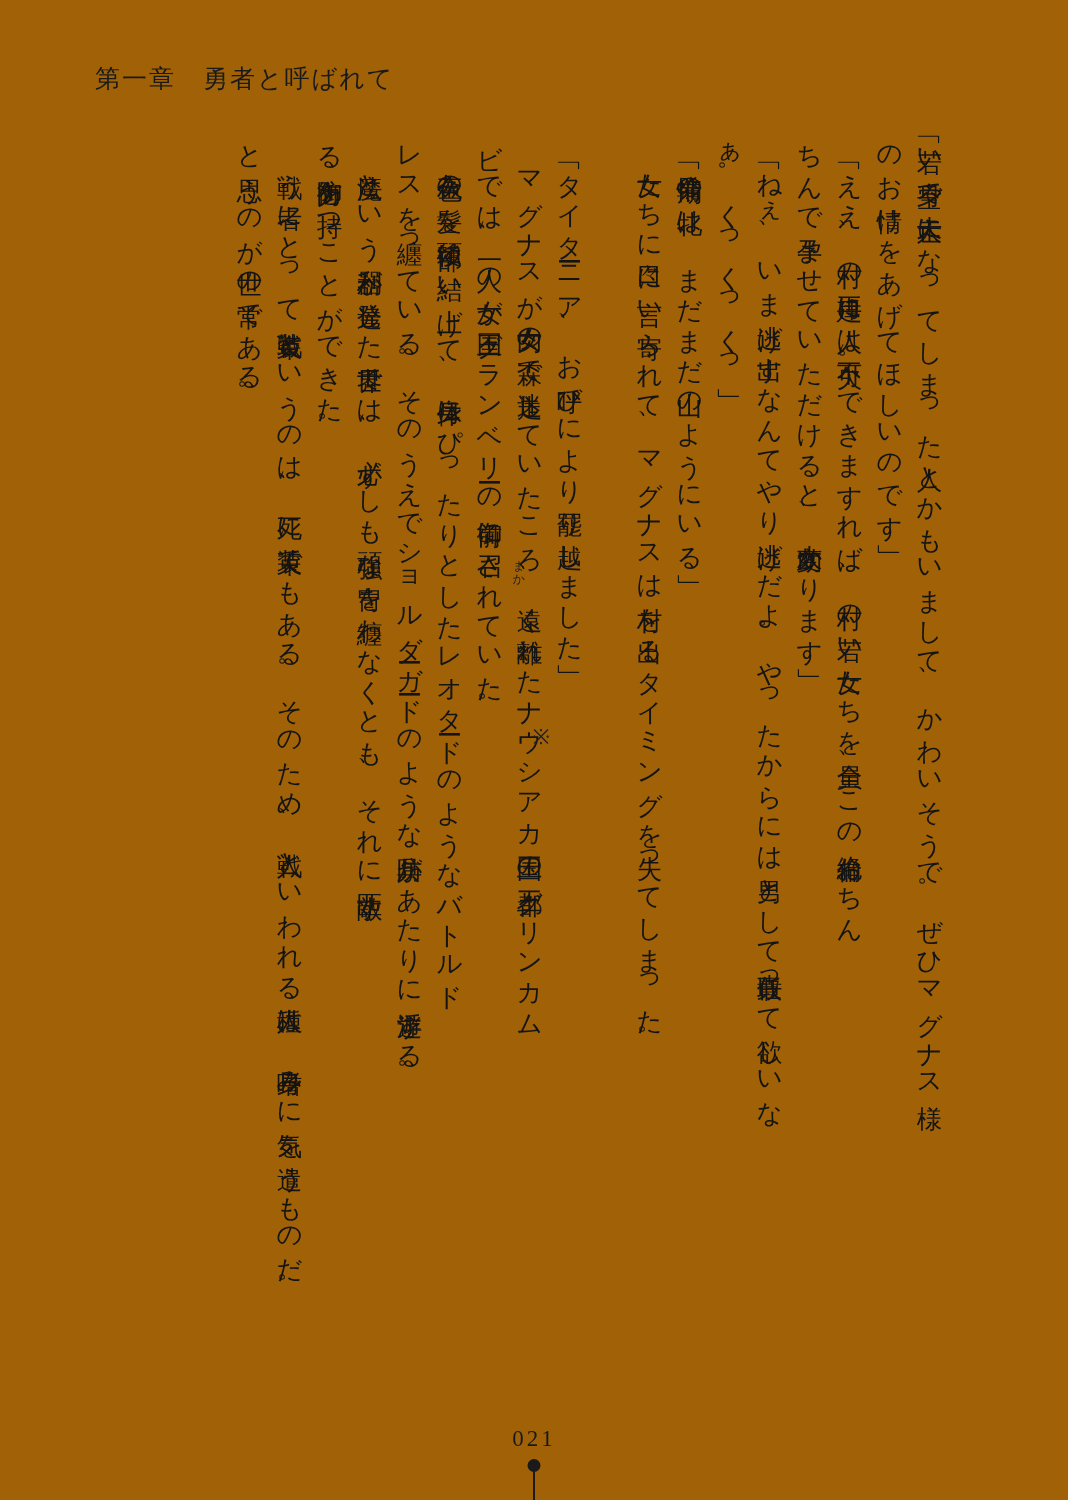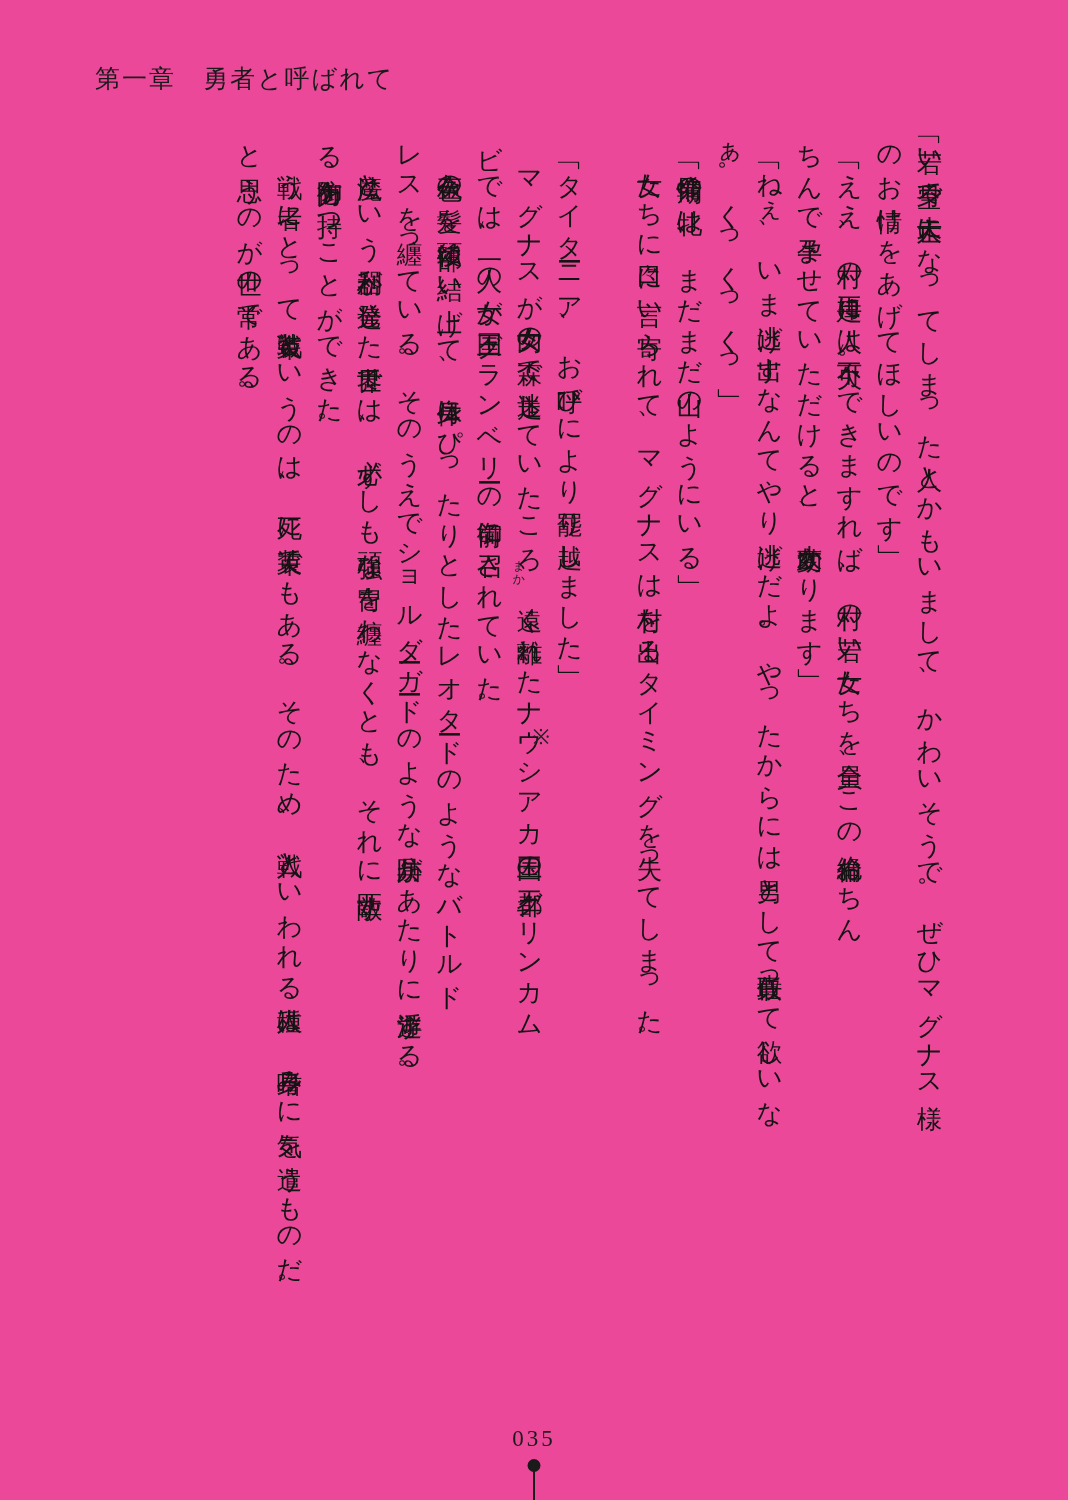--- a/index.html
+++ b/index.html
@@ -4,21 +4,21 @@
 <style>
   html, body {
     margin: 0;
     padding: 0;
     background: #ffffff;
   }
   .page {
     position: relative;
     width: 1068px;
     height: 1500px;
-    background: #ec4899;
+    background: #a16207;
     font-family: "Liberation Serif", "DejaVu Serif", serif;
     color: #111111;
     overflow: hidden;
   }
 
   
   .running-head {
     position: absolute;
     top: 62px;
     left: 95px;
@@ -136,17 +136,17 @@
     <div class="line indent">魔法という利器が発達した世界では、必ずしも頑強な冑を纏わなくとも、それに匹敵す</div>
     <div class="line">る防御力を持つことができた。</div>
     <div class="line indent">戦う者にとって戦装束というのは、死に装束でもある。そのため、戦人といわれる人種は、身嗜みに気を遣うものだ。</div>
     <div class="line">と思うのが世の常である。</div>
   </div>
 
   <div class="ruby-mark" style="top: 552px; left: 513px;">まか</div>
 
   <div class="kome" style="top: 722px; left: 526px;">※</div>
 
-  <div class="folio">035</div>
+  <div class="folio">021</div>
   <div class="folio-dot"></div>
   <div class="folio-rule"></div>
 
 </div>
 
 </body></html>

